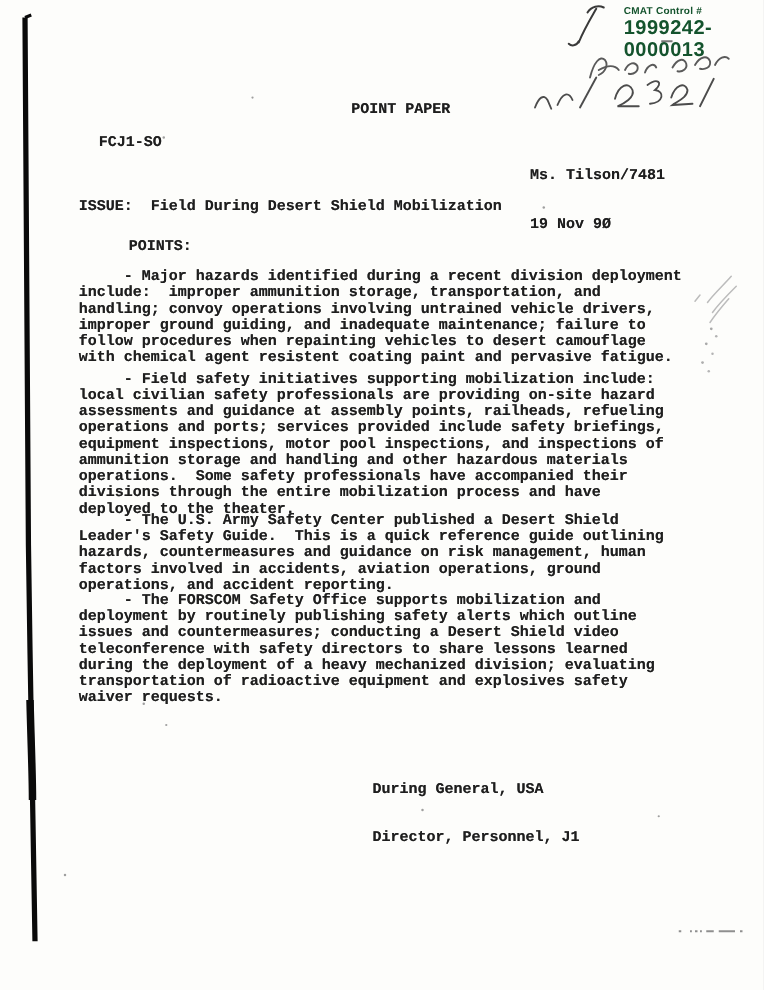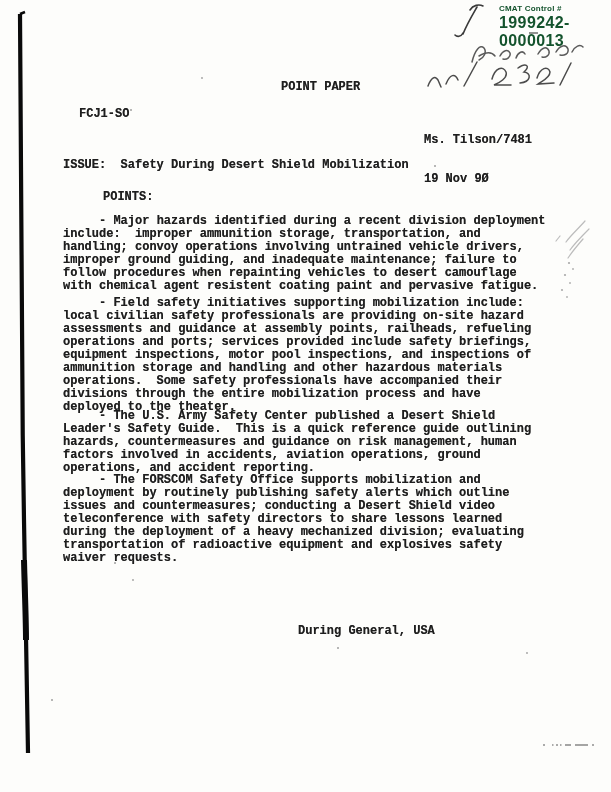--- a/index.html
+++ b/index.html
@@ -121,21 +121,21 @@
 
   <div class="mono doc-title">POINT PAPER</div>
 
   <div class="mono office-symbol">FCJ1-SO</div>
 
   <div class="mono contact-block">
     <div>Ms. Tilson/7481</div>
     <div>19 Nov 9Ø</div>
   </div>
 
-  <div class="mono issue-line">ISSUE:  Safety During Desert Shield Mobilization</div>
+  <div class="mono issue-line">ISSUE:  Field During Desert Shield Mobilization</div>
 
   <div class="mono points-label">POINTS:</div>
 
   <div class="mono para p1">     - Major hazards identified during a recent division deployment
 include:  improper ammunition storage, transportation, and
 handling; convoy operations involving untrained vehicle drivers,
 improper ground guiding, and inadequate maintenance; failure to
 follow procedures when repainting vehicles to desert camouflage
 with chemical agent resistent coating paint and pervasive fatigue.</div>
   <div class="mono para p3">     - The U.S. Army Safety Center published a Desert Shield
@@ -155,15 +155,16 @@
   <div class="mono para p4">     - The FORSCOM Safety Office supports mobilization and
 deployment by routinely publishing safety alerts which outline
 issues and countermeasures; conducting a Desert Shield video
 teleconference with safety directors to share lessons learned
 during the deployment of a heavy mechanized division; evaluating
 transportation of radioactive equipment and explosives safety
 waiver requests.</div>
 
   <div class="mono signature">
     <div>During General, USA</div>
+    <div>Director, Personnel, J1</div>
   </div>
 
 </div>
 
 </body></html>

